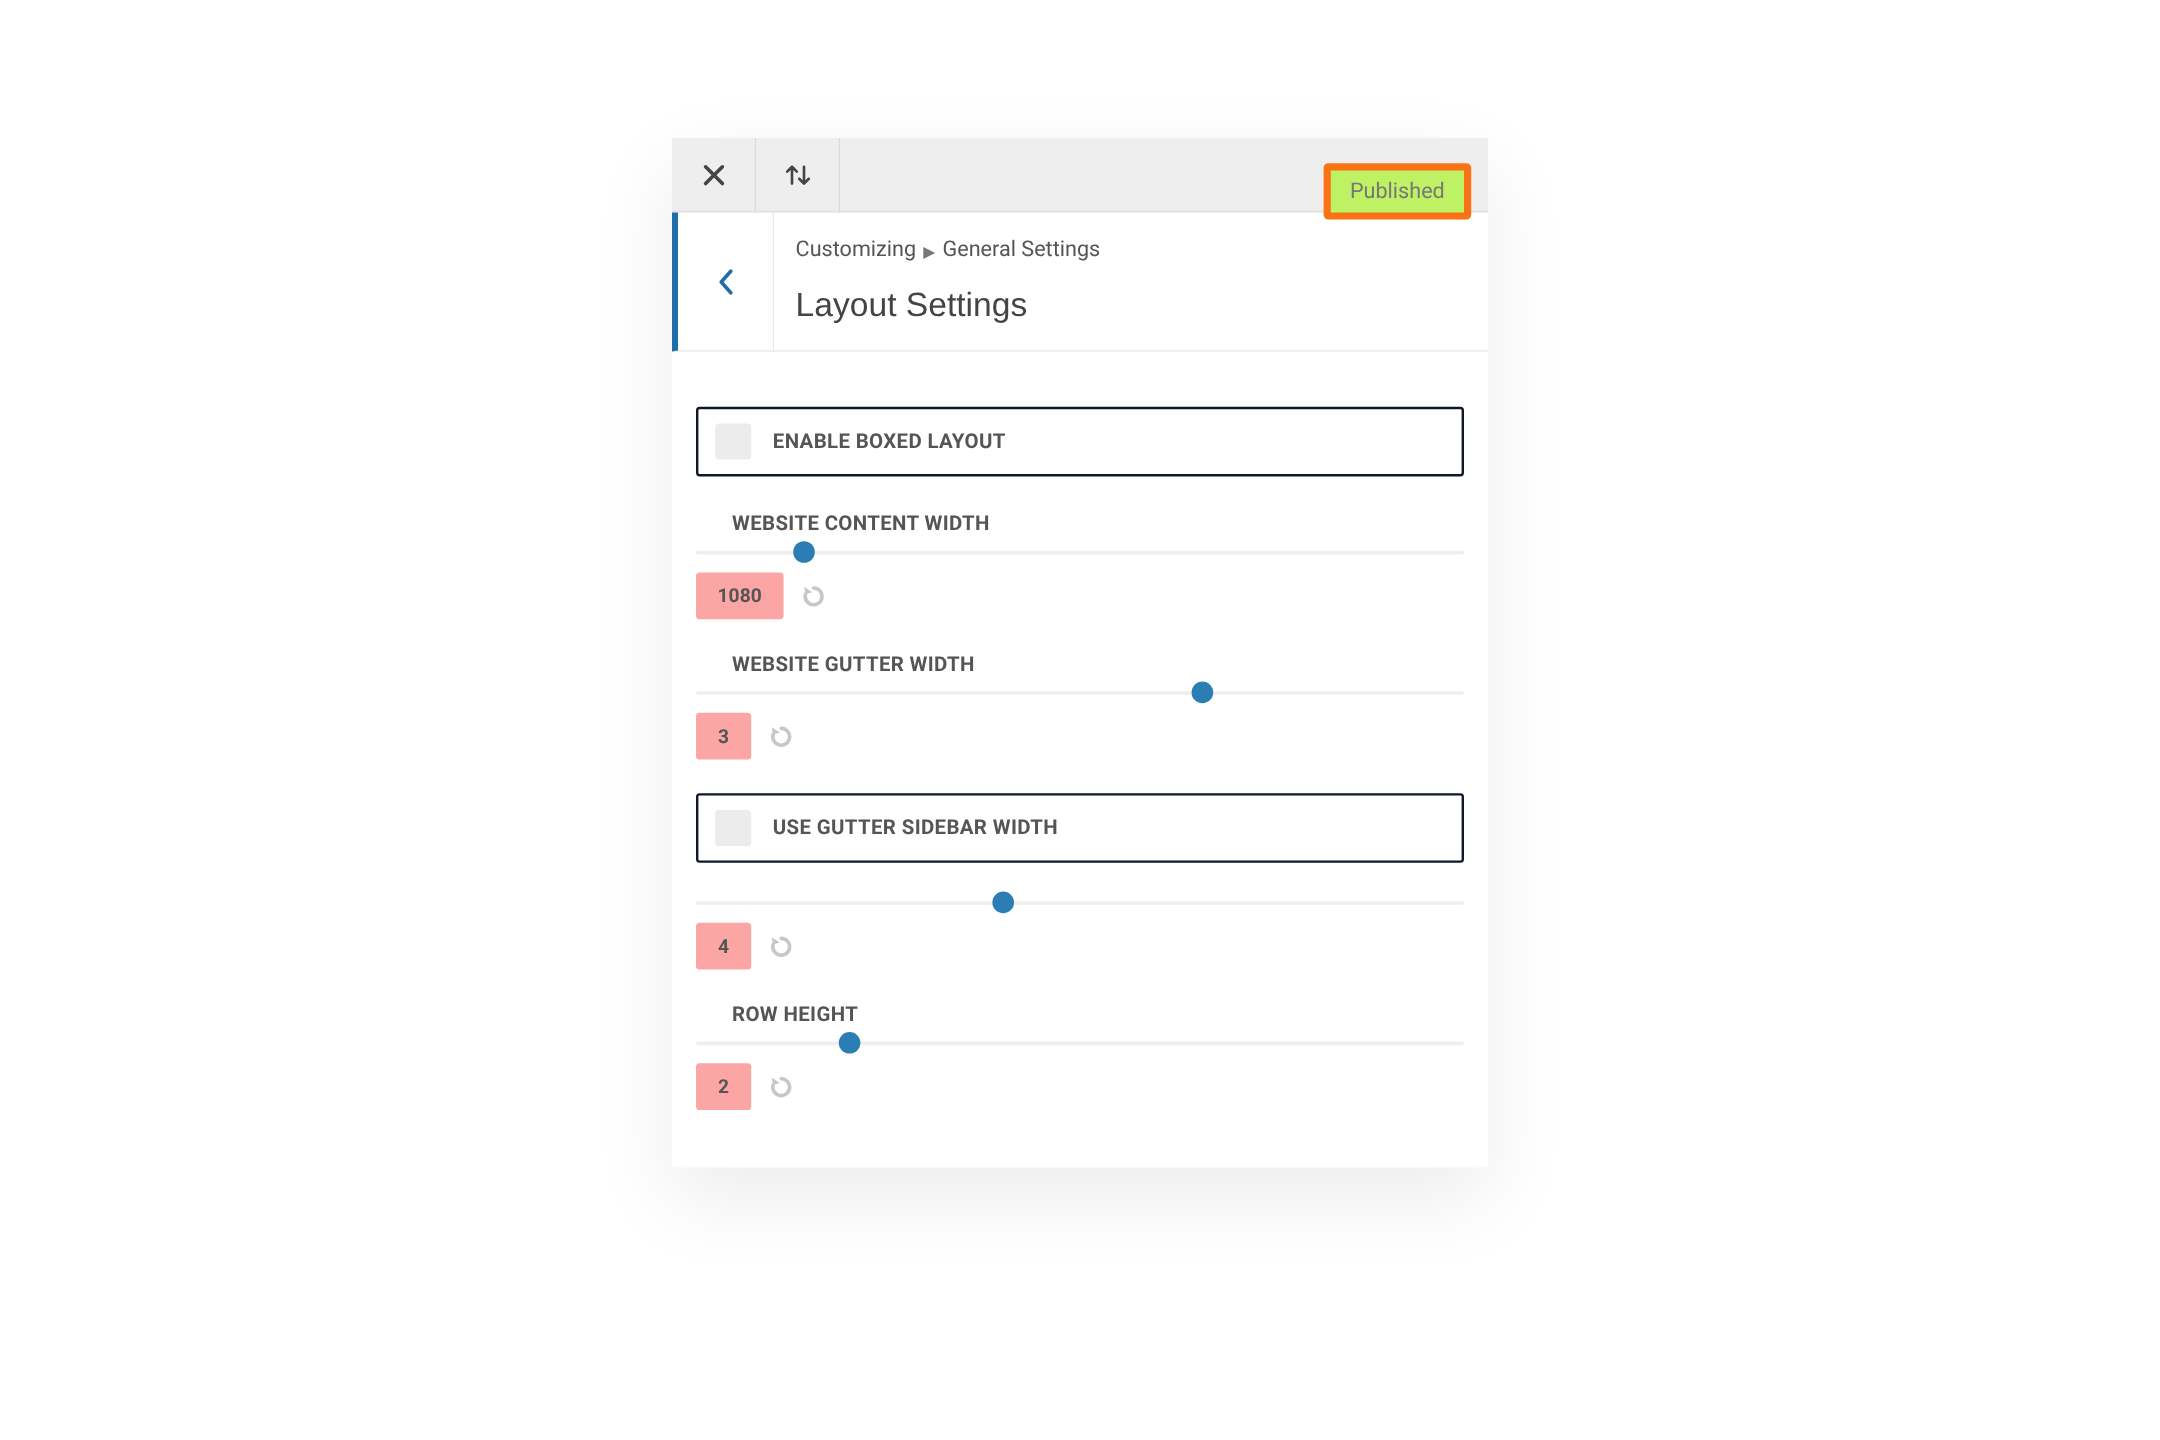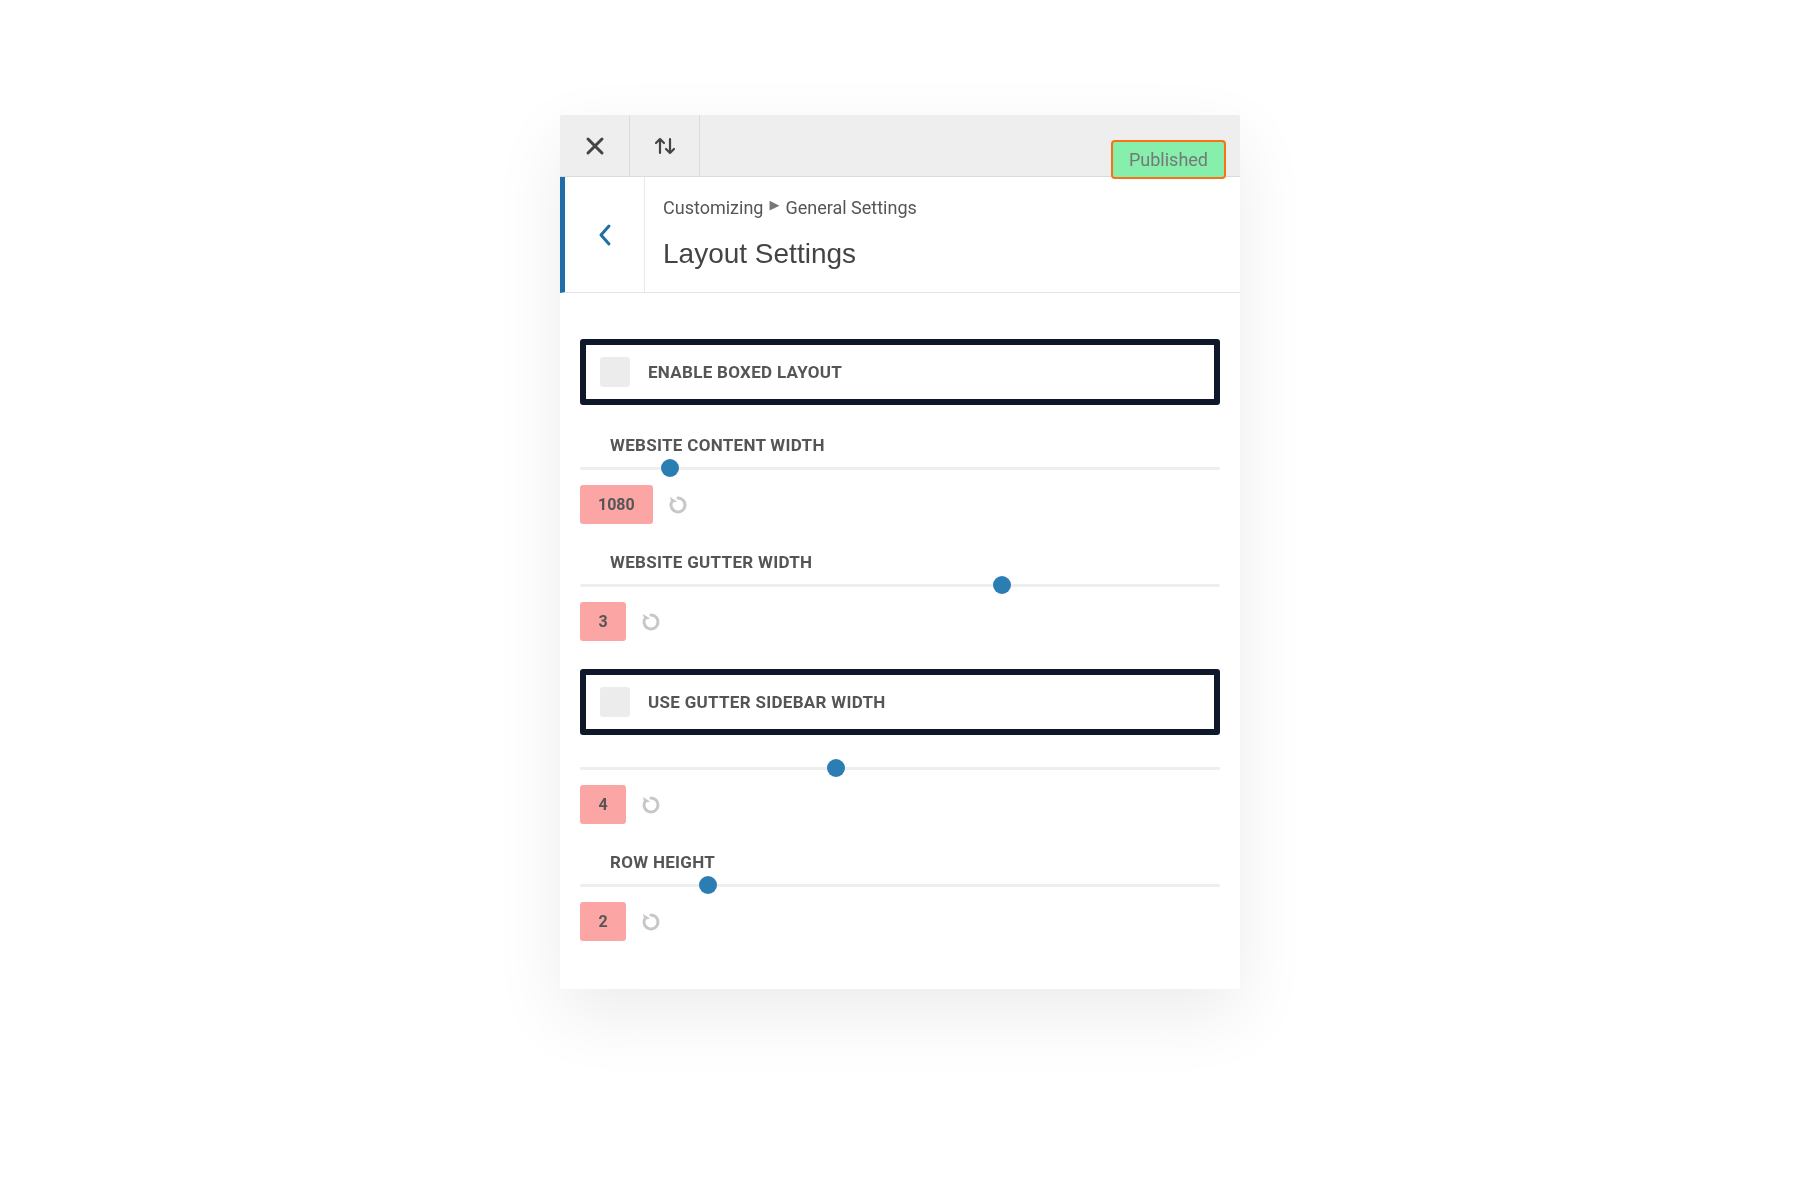--- a/index.html
+++ b/index.html
@@ -23,46 +23,46 @@
   .toolbar-cell {
     width: 70px; height: 62px;
     border-right: 1px solid #dcdcdc;
     display: flex; align-items: center; justify-content: center;
     color: #444;
   }
   .toolbar-spacer { flex: 1; }
   .status-pill {
     margin-right: 14px;
     padding: 7px 16px;
-    border: 2px solid #f97316;
+    border: 6px solid #f97316;
     border-radius: 4px;
     color: #777;
     font-size: 18px;
-    background: #86efac;
+    background: #bef264;
     margin-top: 28px;
   }
   
   .header {
     display: flex;
     border-bottom: 1px solid #e4e4e4;
     border-left: 5px solid #1f6ea8;
   }
   .back-cell {
     width: 80px; display: flex; align-items: center; justify-content: center;
     border-right: 1px solid #e9e9e9;
     color: #1f6ea8;
   }
   .header-text { padding: 20px 18px 22px 18px; }
-  .breadcrumb { color: #555; font-size: 18px; display: flex; align-items: flex-start; gap: 6px; }
+  .breadcrumb { color: #555; font-size: 18px; display: flex; align-items: flex-end; gap: 6px; }
   .breadcrumb .sep { font-size: 13px; color: #777; }
   .title { font-size: 28px; font-weight: 400; color: #444; margin-top: 20px; font-family: "Helvetica Neue", Arial, sans-serif; }
   
   .body { padding: 46px 20px 20px 20px; }
   .check-row {
-    border: 6px solid #0f172a;
+    border: 2px solid #0f172a;
     border-radius: 3px;
     display: flex; align-items: center;
     padding: 12px 14px;
     margin-bottom: 30px;
   }
   .checkbox {
     width: 30px; height: 30px;
     background: #ececec;
     border-radius: 3px;
     margin-right: 18px;

